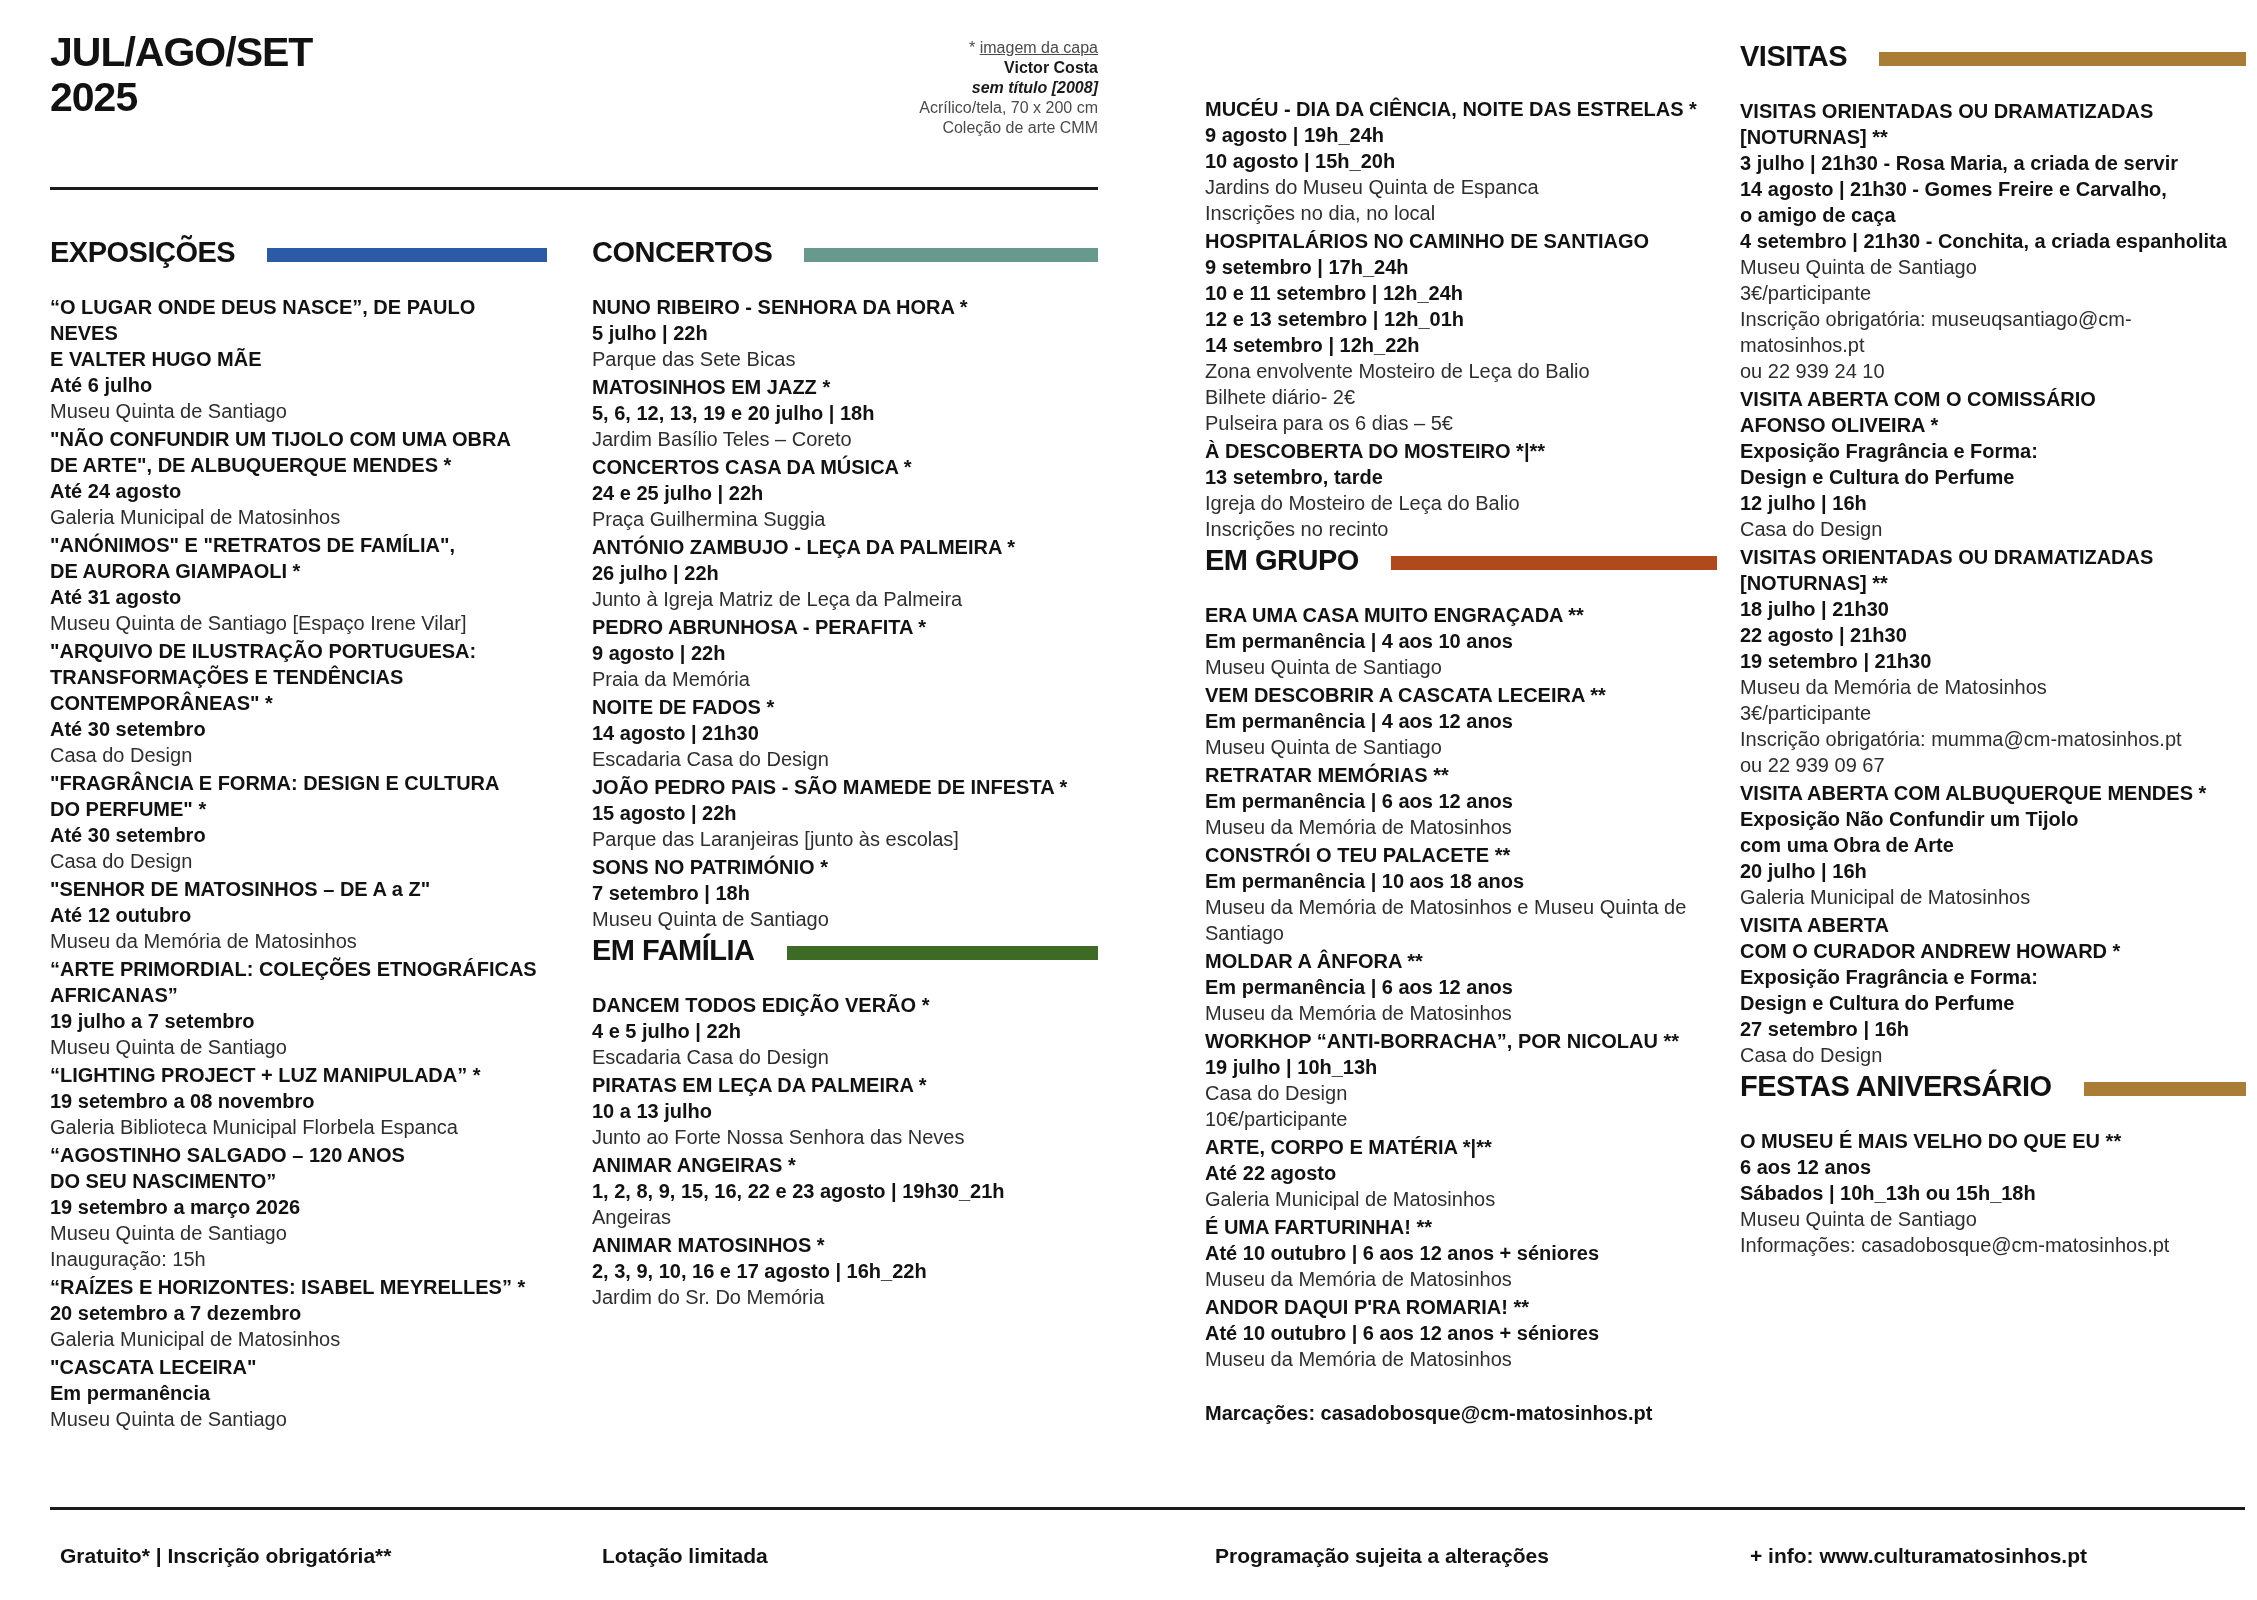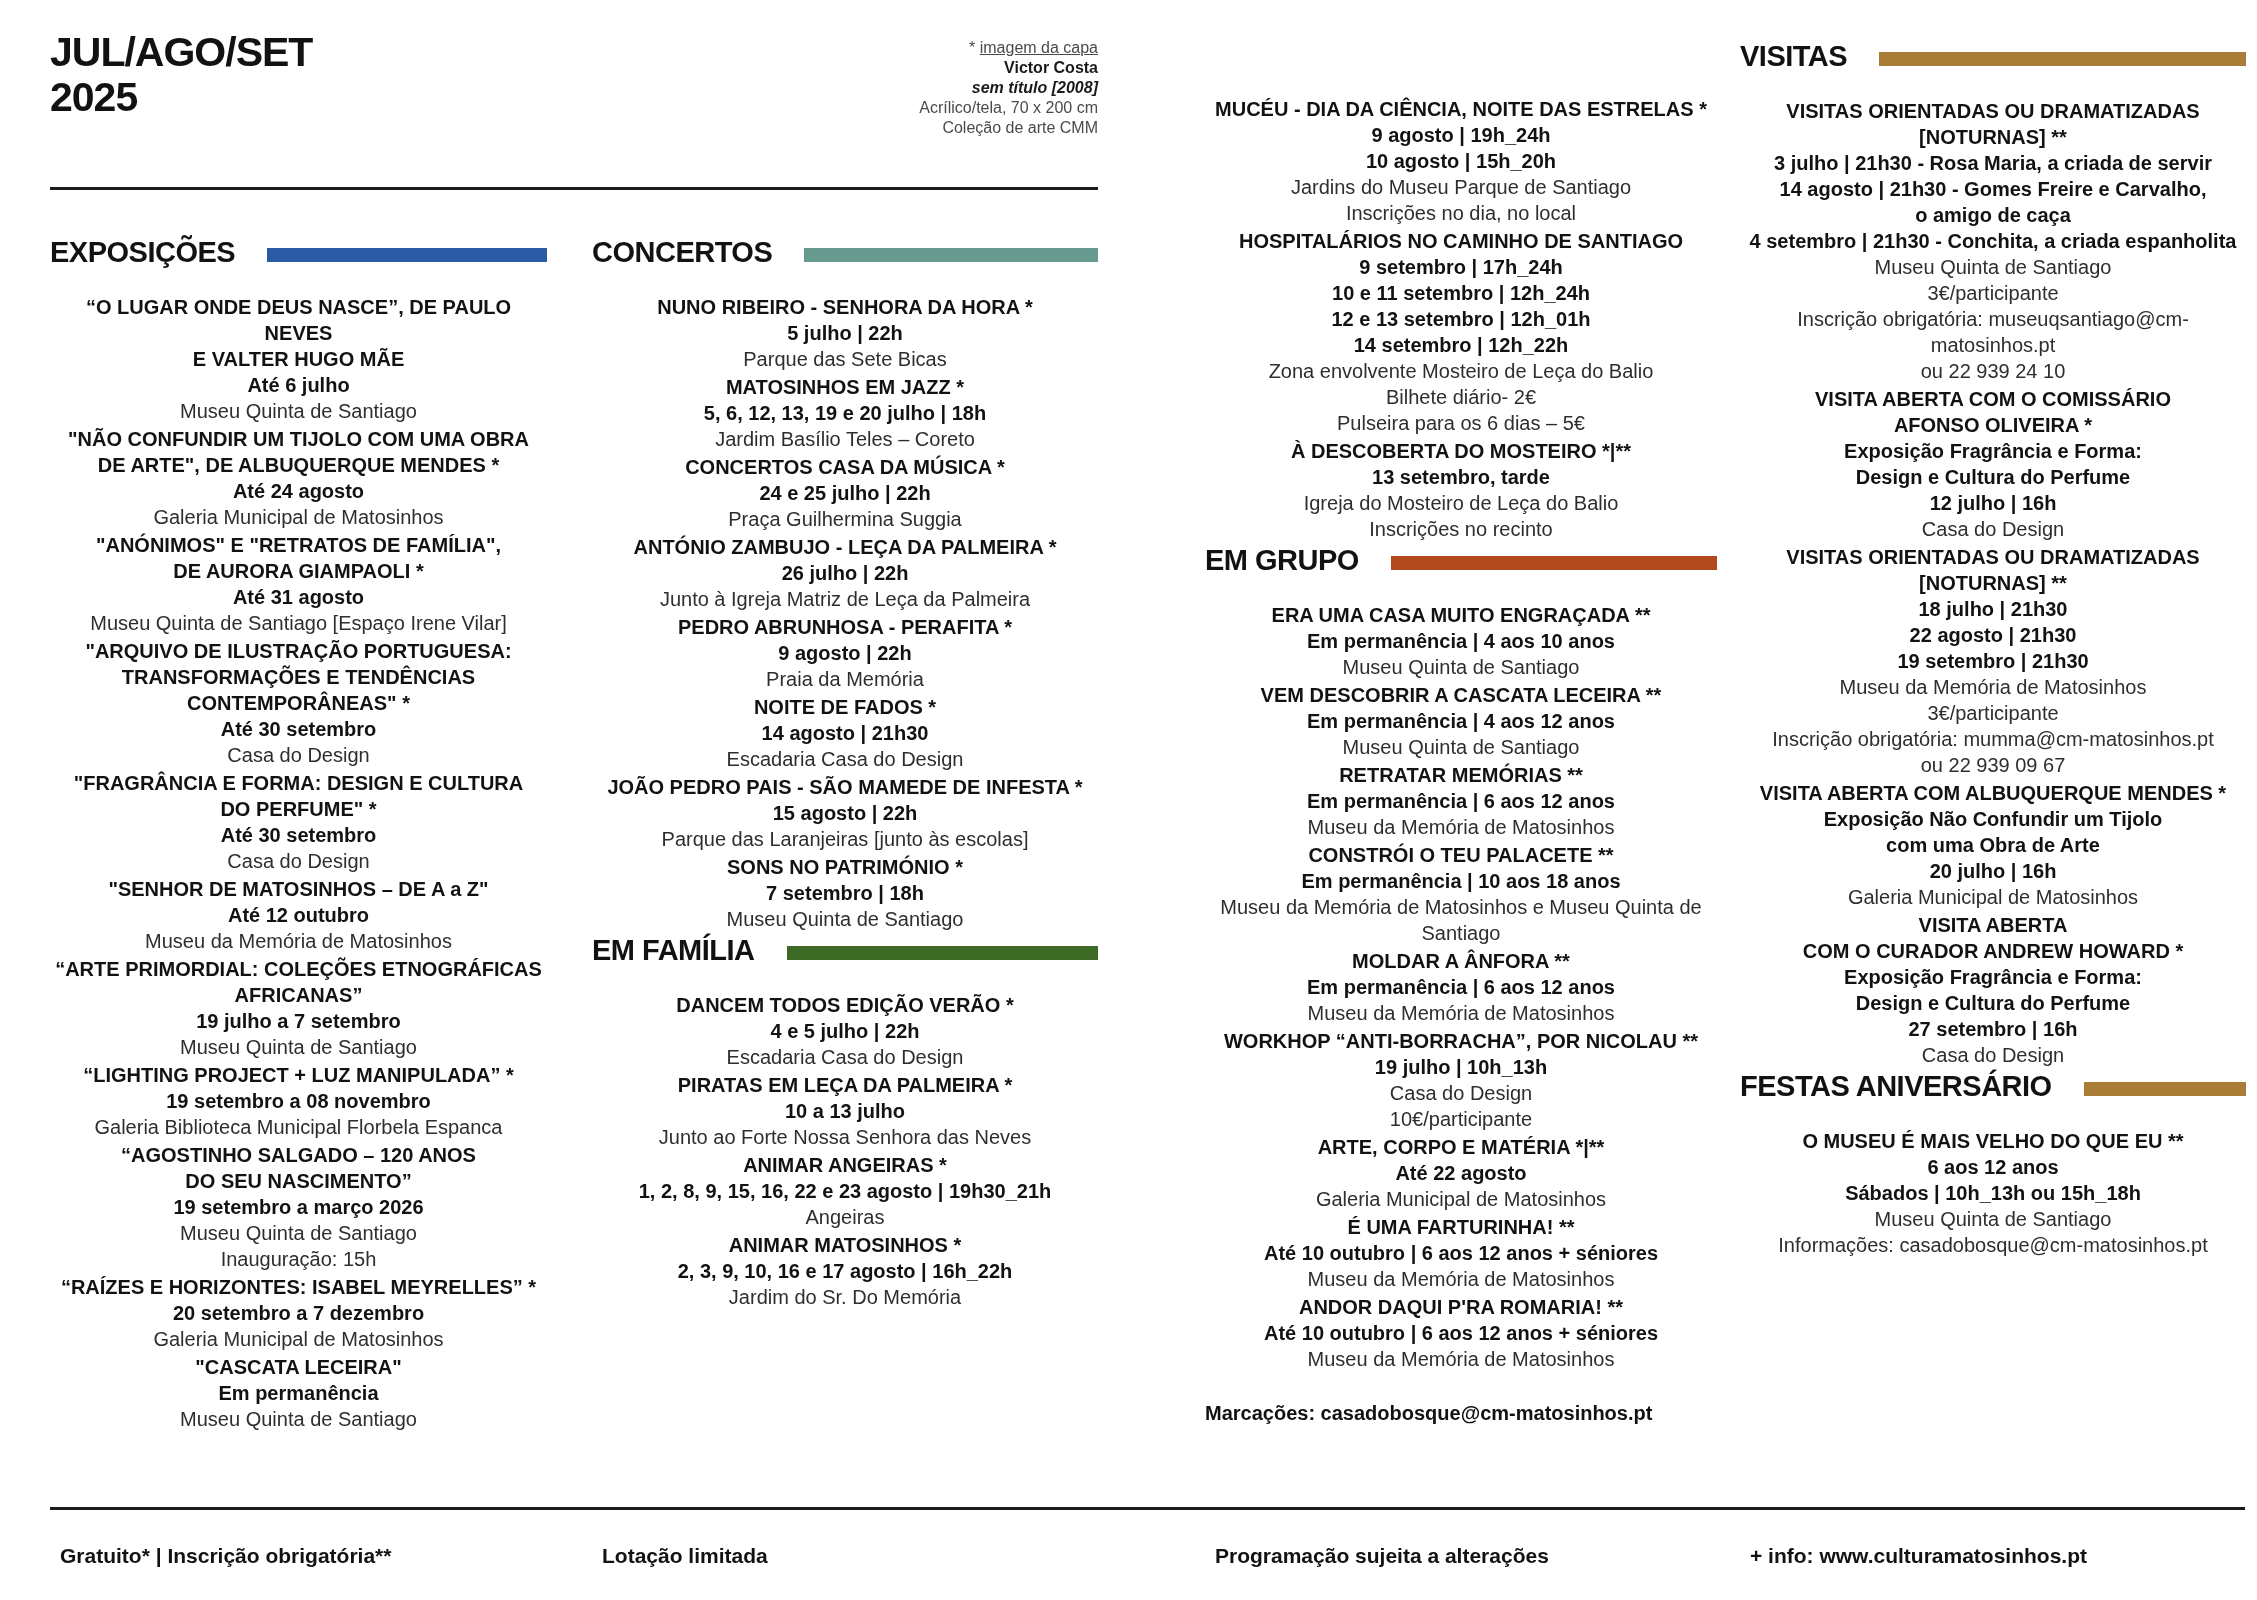--- a/index.html
+++ b/index.html
@@ -31,21 +31,21 @@
   #col3 { left:1740px; top:40px;  width:506px; }
 
   .section + .section { }
   .sec-head {
     display:flex; align-items:center; gap:32px;
     font-size:29px; font-weight:bold; letter-spacing:-0.5px;
     margin-bottom:25px; white-space:nowrap;
   }
   .sec-bar { flex:1; height:14px; margin-top:4px; }
 
-  .entry { margin-bottom:2px;text-align:center; }
+  .entry { margin-bottom:2px; }
   .line { display:block; font-size:20px; line-height:26px; }
   .line.t, .line.b { font-weight:bold; color:#121212; }
   .line.p { font-weight:normal; color:#2e2e2e; }
   .note { font-size:20px; line-height:26px; font-weight:bold; margin-top:28px; color:#121212; }
 
   .footer-item { position:absolute; top:1544px; font-size:21px; font-weight:bold; color:#121212;margin-left:10px; }
   #f0 { left:50px; } #f1 { left:592px; } #f2 { left:1205px; } #f3 { left:1740px; }
 </style>
 </head>
 <body>
@@ -208,21 +208,21 @@
         <span class="line p">Jardim do Sr. Do Memória</span>
       </div>
     </div>
   </div>
 <div id="col2" class="col">
     <div class="section">
       <div class="entry">
         <span class="line t">MUCÉU - DIA DA CIÊNCIA, NOITE DAS ESTRELAS *</span>
         <span class="line b">9 agosto | 19h_24h</span>
         <span class="line b">10 agosto | 15h_20h</span>
-        <span class="line p">Jardins do Museu Parque de Santiago</span>
+        <span class="line p">Jardins do Museu Quinta de Espanca</span>
         <span class="line p">Inscrições no dia, no local</span>
       </div>
       <div class="entry">
         <span class="line t">HOSPITALÁRIOS NO CAMINHO DE SANTIAGO</span>
         <span class="line b">9 setembro | 17h_24h</span>
         <span class="line b">10 e 11 setembro | 12h_24h</span>
         <span class="line b">12 e 13 setembro | 12h_01h</span>
         <span class="line b">14 setembro | 12h_22h</span>
         <span class="line p">Zona envolvente Mosteiro de Leça do Balio</span>
         <span class="line p">Bilhete diário- 2€</span>

